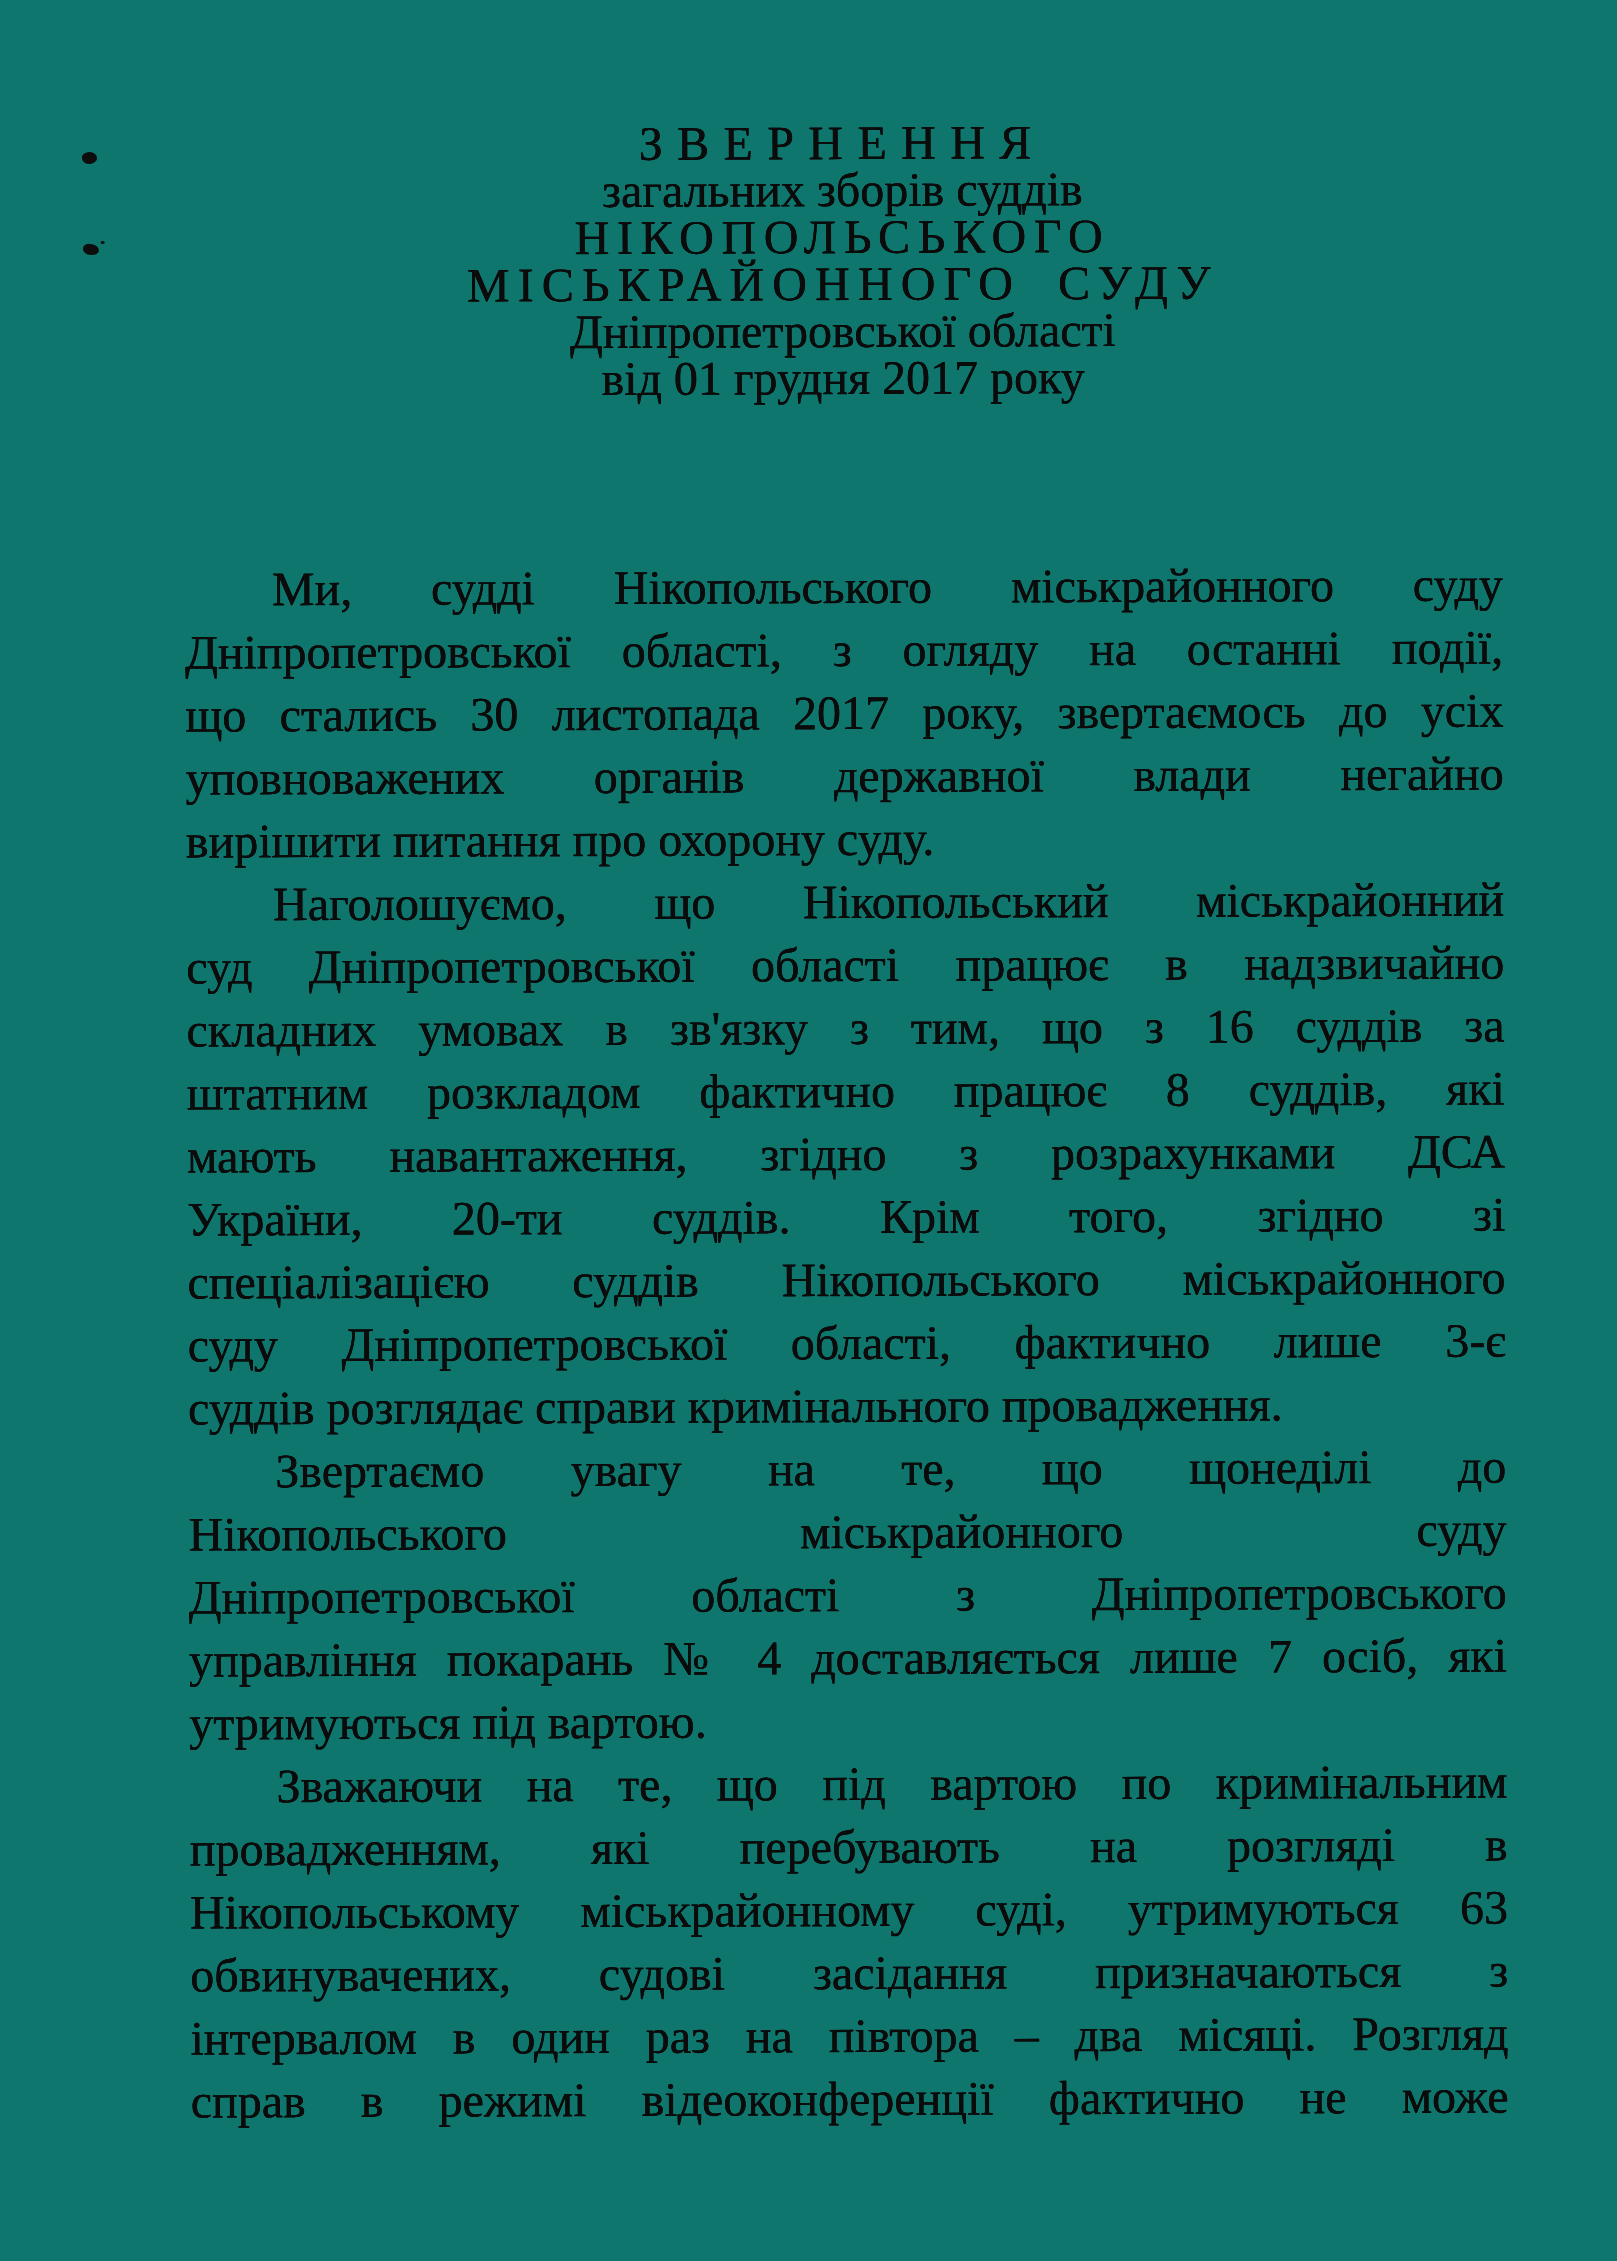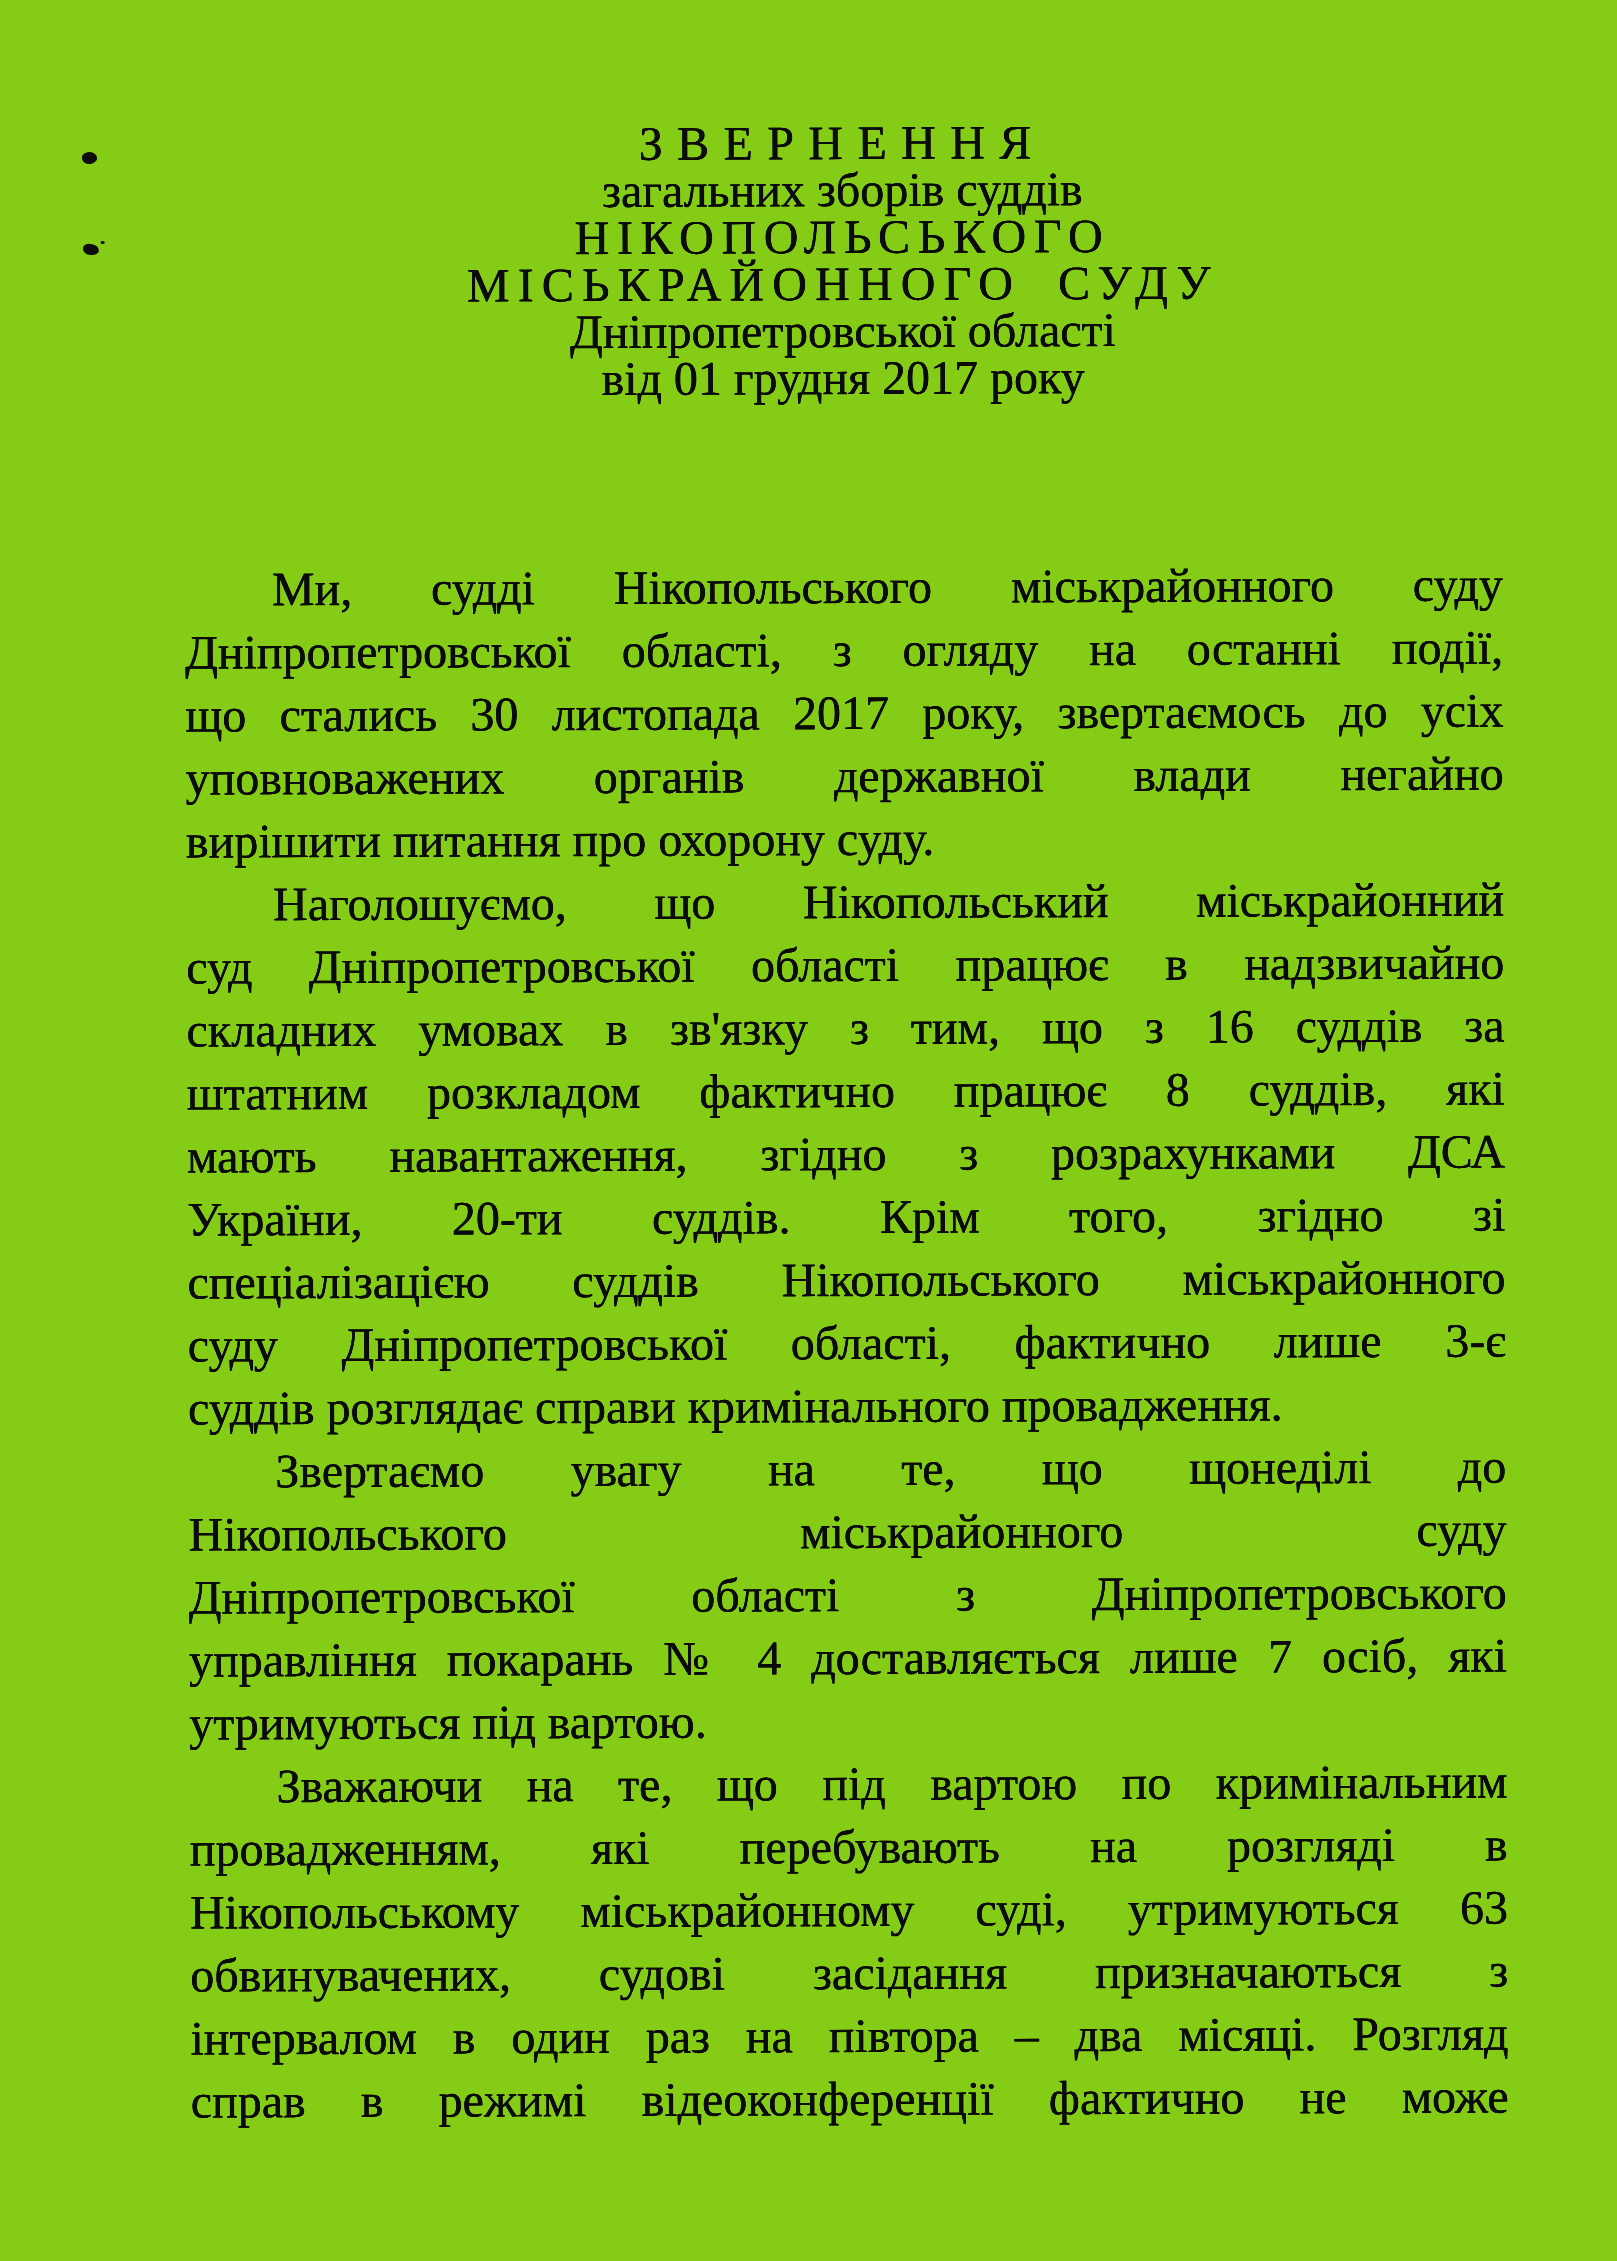--- a/index.html
+++ b/index.html
@@ -1,20 +1,20 @@
 <!DOCTYPE html>
 <html style="font-size:10.3px"><head>
 <meta charset="utf-8">
 <style>
   html,body{margin:0;padding:0;background:#888;}
   .page{
     position:relative;
     width:1618px;height:2261px;
     margin:0 auto;
-    background:#84cc16;
+    background:#0f766e;
     color:#0b0b0b;
     font-family:"Liberation Serif", serif;
     overflow:hidden;
     text-shadow:0 0 0.6px currentColor, 0.3px 0.1px 0.3px currentColor; 
   }
   .content{
     position:absolute;
     left:183px;top:119px;width:1318px;
     transform:rotate(-0.22deg);
     transform-origin:50% 0;

